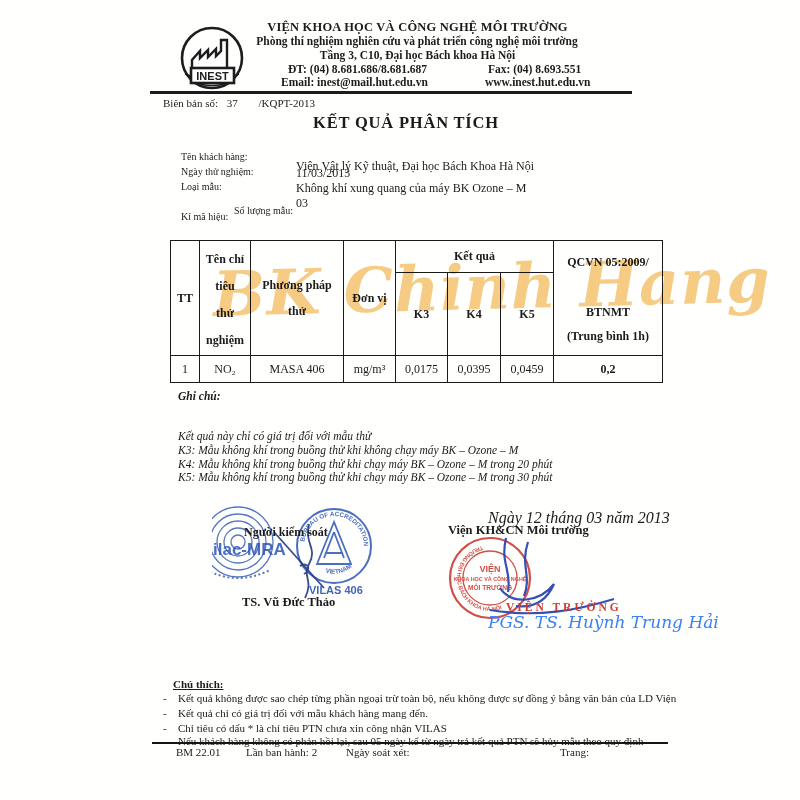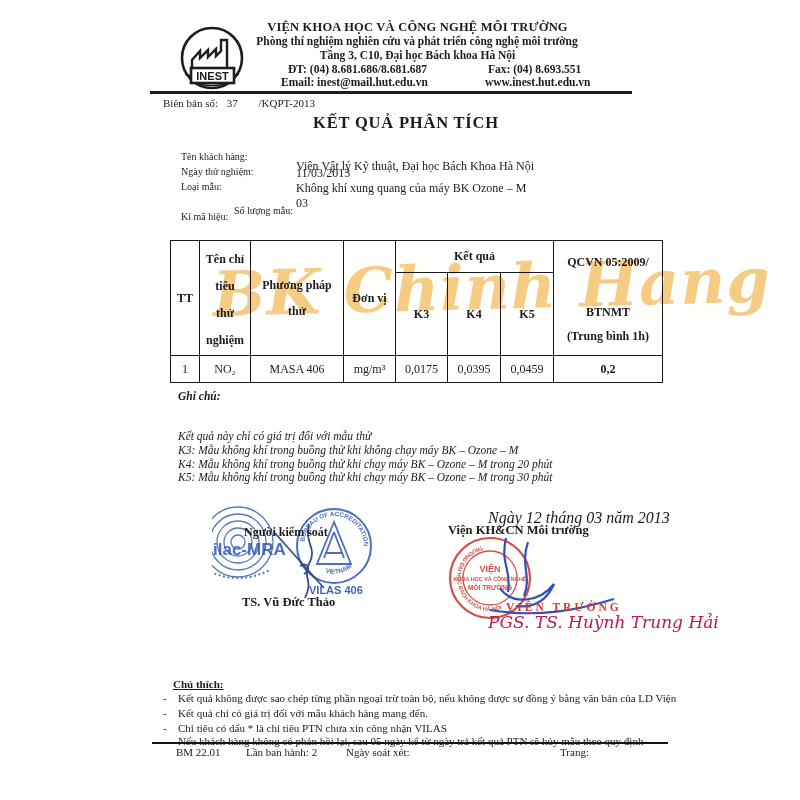--- a/index.html
+++ b/index.html
@@ -54,21 +54,21 @@
 
   
   .note{left:178px;width:500px;font-size:11.5px;font-style:italic;line-height:13.4px;}
 
   
   .sig-role-left{left:244px;top:525px;font-size:12px;font-weight:bold;z-index:4;}
   .sig-name-left{left:242px;top:595px;font-size:12.5px;font-weight:bold;z-index:4;}
   .sig-date{left:446px;top:509px;font-size:16px;font-style:italic;z-index:4;margin-left:42px;}
   .sig-org{left:448px;top:523px;font-size:12.5px;font-weight:bold;z-index:4;}
   .sig-title-red{left:506px;top:601px;font-size:11.5px;font-weight:bold;letter-spacing:3px;color:#cf3a32;z-index:4;}
-  .sig-name-red{left:488px;top:612px;font-size:17px;font-style:italic;color:#be185d;font-family:"DejaVu Serif",serif;z-index:4;white-space:nowrap;}
+  .sig-name-red{left:488px;top:612px;font-size:17px;font-style:italic;color:#3b82f6;font-family:"DejaVu Serif",serif;z-index:4;white-space:nowrap;}
 
   
   .fn-heading{left:173px;top:678px;font-size:11px;font-weight:bold;text-decoration:underline;}
   .fn-item{left:163px;width:530px;font-size:11px;}
   .fn-item .dash{display:inline-block;width:15px;}
   .fn-rule{left:152px;top:742px;width:516px;height:2px;background:#151515;}
   .fn-meta{top:746px;font-size:11px;}
 </style>
 </head>
 <body>

